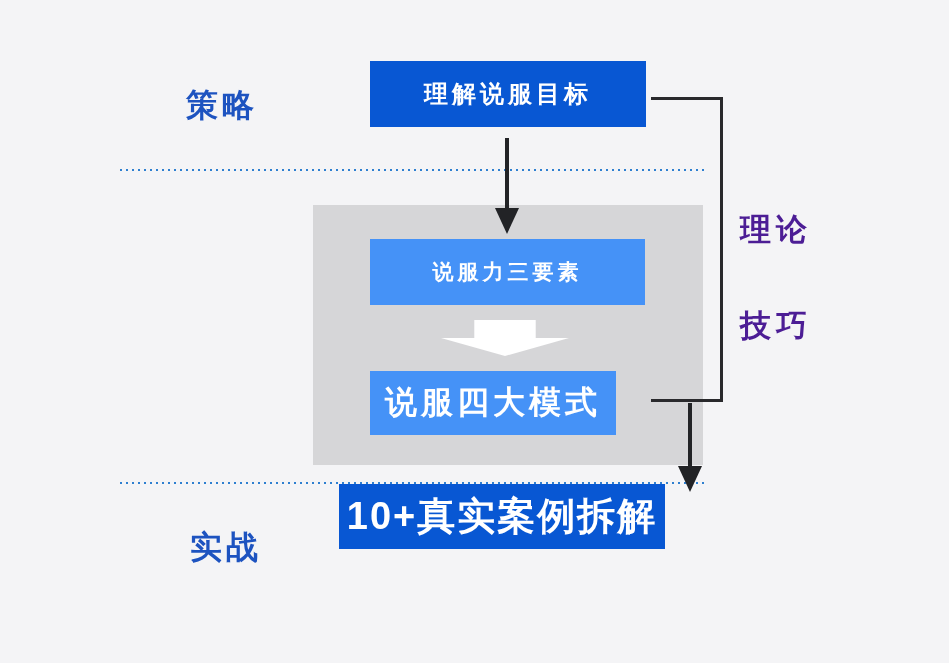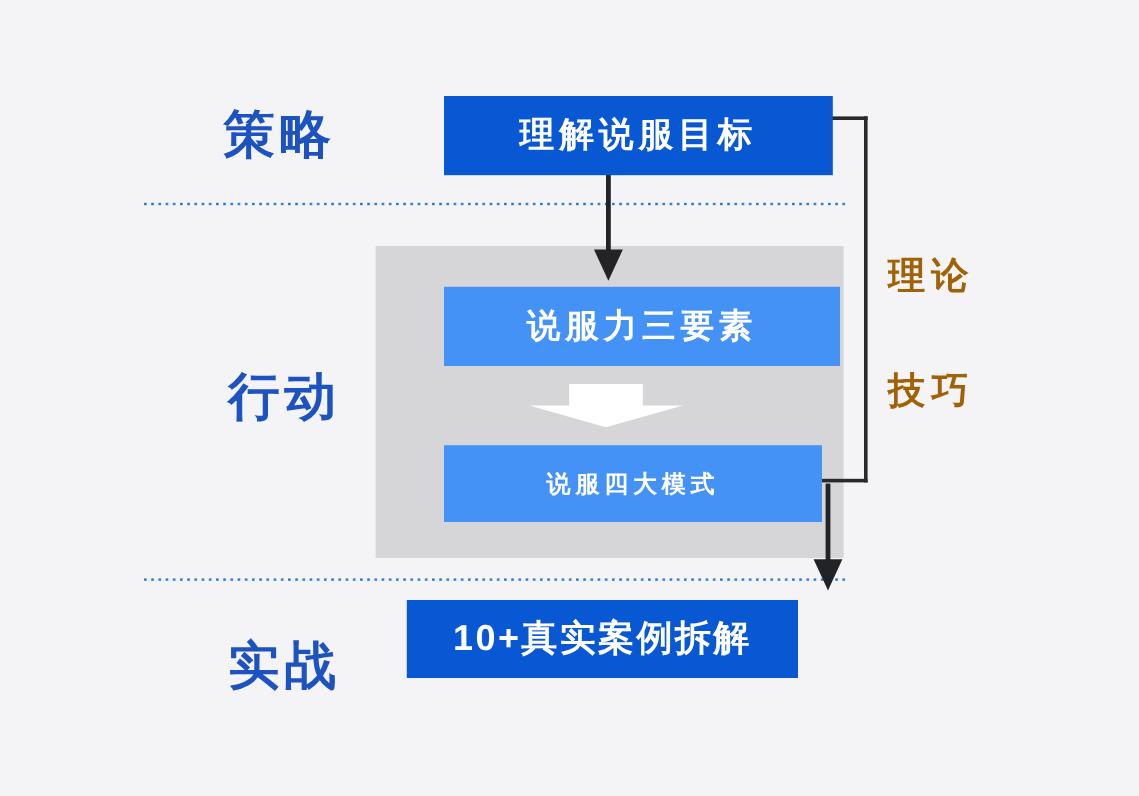--- a/index.html
+++ b/index.html
@@ -5,34 +5,34 @@
   html,body { margin:0; padding:0; }
   .canvas {
     position:relative; width:949px; height:663px;
     background:#f4f4f6; overflow:hidden;
     font-family:"Liberation Sans", sans-serif;
   }
   
   .stage-label {
     position:absolute;
     font-family:"Liberation Serif", serif;
-    font-weight:700; font-size:43px; color:#1d53c0;
+    font-weight:700; font-size:32px; color:#1d53c0;
     letter-spacing:4px; white-space:nowrap;
   }
   
   .node {
     position:absolute; display:flex; align-items:center; justify-content:center;
     color:#ffffff; font-weight:700; white-space:nowrap;
   }
   .node-primary   { background:#0857d3; }
   .node-secondary { background:#4592f7; }
-  #node-goal      { left:370px; top:80px;  width:324px; height:66px; font-size:29px; letter-spacing:4px; }
-  #node-elements  { left:370px; top:239px; width:330px; height:66px; font-size:28px; letter-spacing:4px;font-family:Liberation Mono, monospace; }
-  #node-modes     { left:370px; top:371px; width:315px; height:64px; font-size:20px; letter-spacing:4px; }
-  #node-cases     { left:339px; top:500px; width:326px; height:65px; font-size:30px; letter-spacing:2px; }
+  #node-goal      { left:370px; top:61px;  width:276px; height:66px; font-size:24px; letter-spacing:4px; }
+  #node-elements  { left:370px; top:239px; width:275px; height:66px; font-size:21px; letter-spacing:4px;font-family:Liberation Mono, monospace; }
+  #node-modes     { left:370px; top:371px; width:246px; height:64px; font-size:32px; letter-spacing:4px; }
+  #node-cases     { left:339px; top:484px; width:326px; height:65px; font-size:38px; letter-spacing:2px; }
   
   .action-container {
     position:absolute; left:313px; top:205px; width:390px; height:260px;
     background:#d6d6d8;
   }
   
   .dotted-line {
     position:absolute; left:120px; width:586px; height:3px;
     background-image:repeating-linear-gradient(to right, #2e7fd0 0 2px, transparent 2px 6px);
     background-repeat:repeat-x; background-size:6px 2px;
@@ -56,37 +56,36 @@
   }
   
   .white-arrow {
     position:absolute; left:441px; top:320px; width:128px; height:36px;
     background:#ffffff;
     clip-path:polygon(26% 0, 74% 0, 74% 50%, 100% 50%, 50% 100%, 0 50%, 26% 50%);
     filter:drop-shadow(0 2px 2px rgba(0,0,0,0.10));
   }
   
   .side-label {
-    position:absolute; font-weight:700; font-size:31px; color:#a16207;
+    position:absolute; font-weight:700; font-size:31px; color:#4c1d95;
     letter-spacing:5px; white-space:nowrap;
   }
   #label-theory    { left:740px; top:209px; }
   #label-technique { left:740px; top:269px;margin-top:36px; }
   #label-review    { left:742px; top:515px; }
   #label-strategy  { left:186px; top:84px;  }
   #label-action    { left:190px; top:302px; }
   #label-practice  { left:190px; top:526px; }
 </style>
 </head>
 <body>
 
 <div class="canvas">
 
   <div class="stage-label" id="label-strategy">策略</div>
-  <div class="stage-label" id="label-action">行动</div>
   <div class="stage-label" id="label-practice">实战</div>
 
   <div class="dotted-line" id="dotted-1"></div>
   <div class="dotted-line" id="dotted-2"></div>
 
   <div class="action-container"></div>
 
   <div class="bracket"></div>
 
   <div class="arrow-shaft" id="arrow1-shaft"></div>

